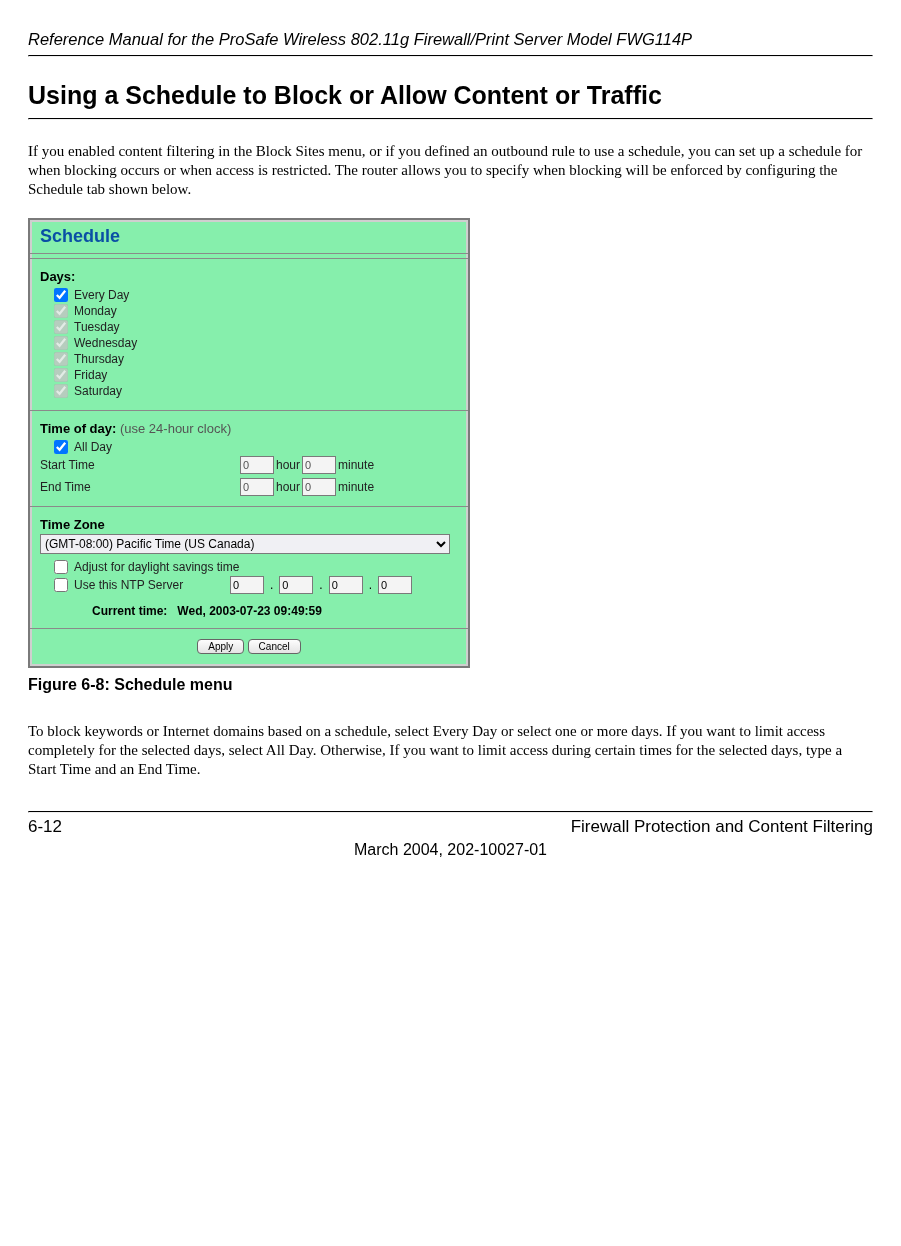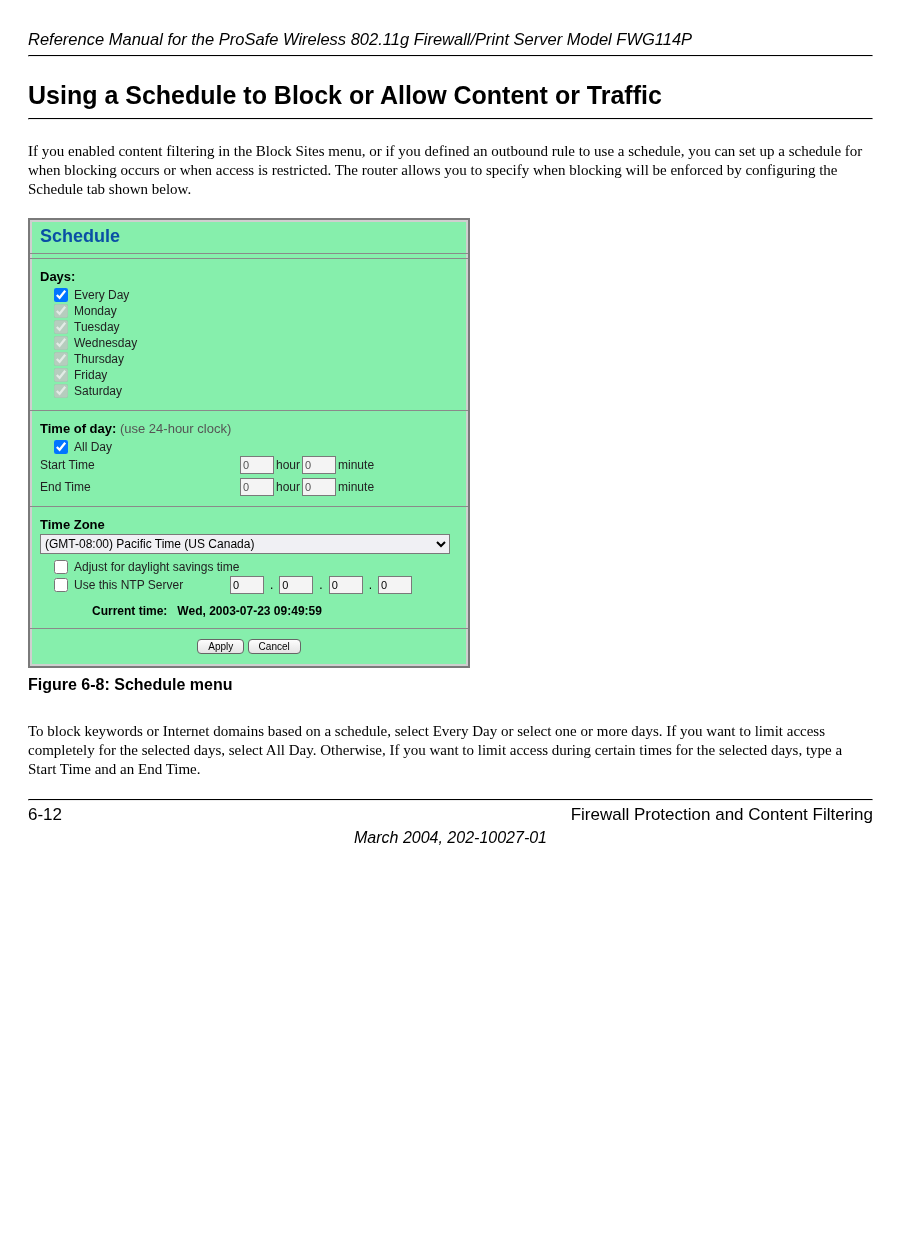--- a/index.html
+++ b/index.html
@@ -29,31 +29,30 @@
     font-family: Arial, Helvetica, sans-serif;
     font-weight: bold;
     font-size: 16px;
     margin: 8px 0 28px 0;
   }
   p.body {
     font-size: 15px;
     line-height: 1.25;
     margin: 22px 0 20px 0;
   }
-  .footer-block { margin-top: 20px; }
+  .footer-block { margin-top: 32px; }
   .footer-row {
     display: flex;
     justify-content: space-between;
     font-family: Arial, Helvetica, sans-serif;
     font-size: 17px;
     padding-top: 4px;
   }
   .footer-date {
     font-family: Arial, Helvetica, sans-serif;
-    font-style: italic;
     font-size: 16px;
     text-align: center;
     margin-top: 4px;
   }
   
   .shot {
     width: 438px;
     border: 2px solid #7a7a7a;
     box-shadow: inset 0 0 0 2px #cfcfcf;
     font-family: Arial, Helvetica, sans-serif;

